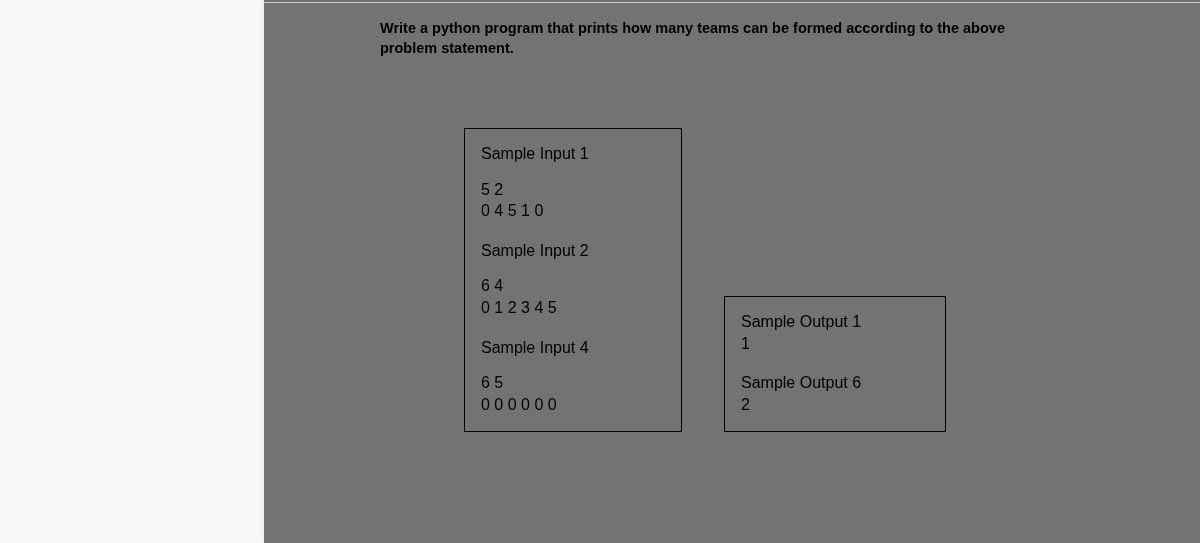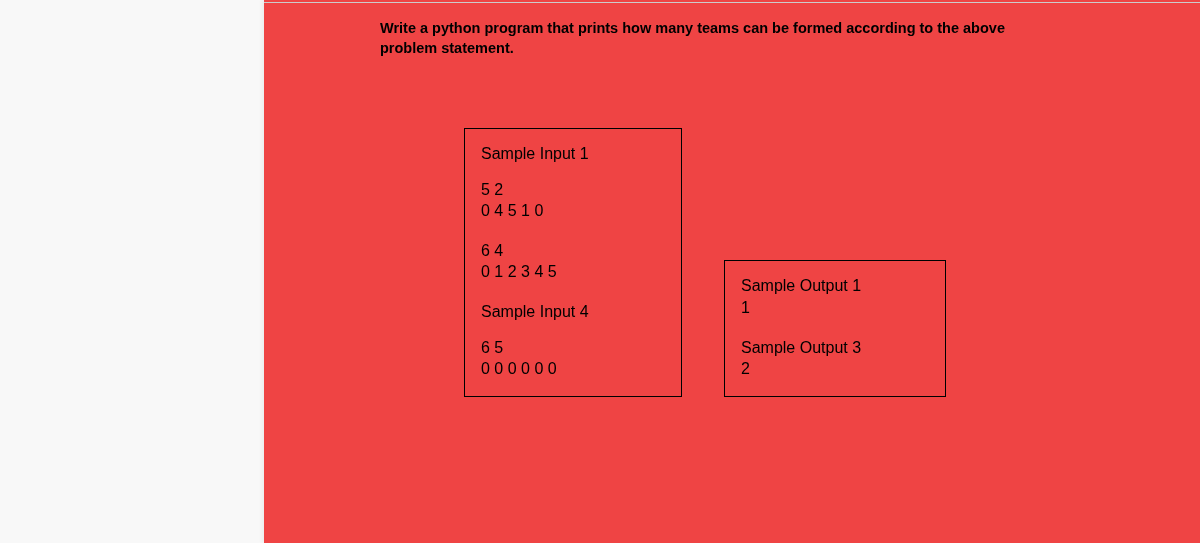--- a/index.html
+++ b/index.html
@@ -8,21 +8,21 @@
       box-sizing: border-box;
     }
     body {
       font-family: Arial, Helvetica, sans-serif;
       background: #f5f5f5;
       width: 1200px;
       height: 543px;
       position: relative;
     }
     .page-container {
-      background: #ef4444;
+      background: #737373;
       margin-left: 264px;
       width: 936px;
       height: 543px;
       padding: 0;
       position: relative;
       box-shadow: -2px 0 4px rgba(0,0,0,0.05);
     }
     .left-edge {
       position: absolute;
       left: 0;
@@ -103,32 +103,33 @@
 
   <div class="problem-statement">Write a python program that prints how many teams can be formed according to the above problem statement.</div>
 
   <div class="samples-area">
     <div class="input-box">
       <div class="sample-block">
         <div class="sample-header">Sample Input 1</div>
         <div class="sample-data"><span>5 2</span><br><span>0 4 5 1 0</span></div>
       </div>
       <div class="sample-block">
+        <div class="sample-header">Sample Input 2</div>
         <div class="sample-data"><span>6 4</span><br><span>0 1 2 3 4 5</span></div>
       </div>
       <div class="sample-block">
         <div class="sample-header">Sample Input 4</div>
         <div class="sample-data"><span>6 5</span><br><span>0 0 0 0 0 0</span></div>
       </div>
     </div>
 
     <div class="output-box">
       <div class="output-group">
         <div>Sample Output 1</div>
         <div>1</div>
       </div>
       <div class="output-group">
-        <div>Sample Output 3</div>
+        <div>Sample Output 6</div>
         <div>2</div>
       </div>
     </div>
   </div>
 </div>
 
 </body></html>

